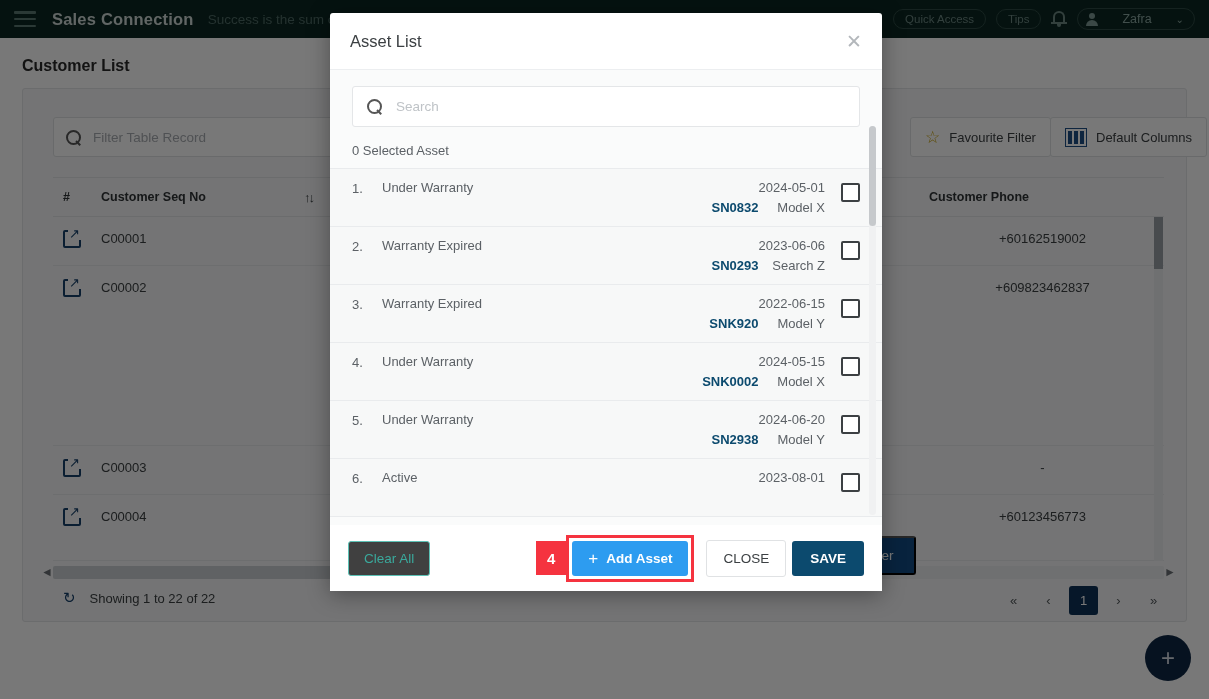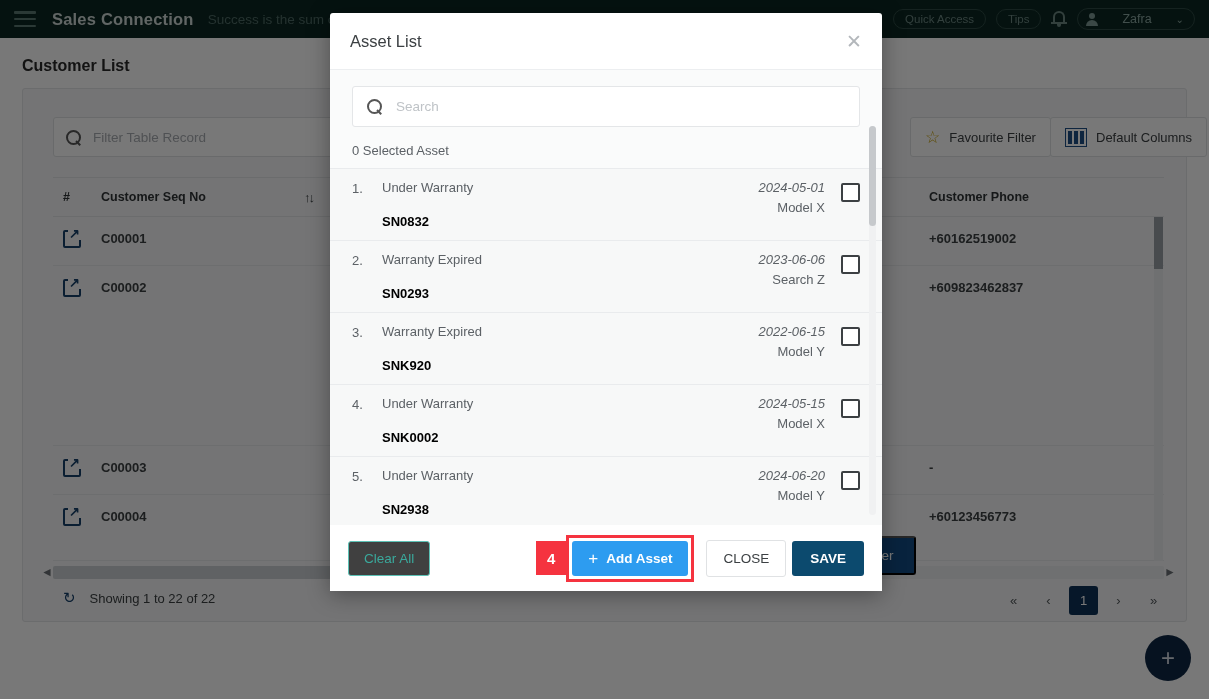--- a/index.html
+++ b/index.html
@@ -73,28 +73,28 @@
     border-top: 1px solid #e3e5e7; border-bottom: 1px solid #e3e5e7;
     display: flex; align-items: center; font-size: 12.5px; font-weight: bold; color: #2f3336; }
   .th-hash { width: 48px; padding-left: 10px; }
   .th-seq { width: 238px; display: flex; align-items: center; justify-content: space-between;
     padding-right: 26px; }
   .th-name { width: 300px; }
   .th-addr { width: 290px; }
   .th-phone { flex: 1; }
   .sorticon { color: #3c4043; font-size: 13px; letter-spacing: -2px; }
 
-  .tbody { position: absolute; top: 128px; left: 30px; right: 22px; bottom: 60px; font-weight: bold; }
+  .tbody { position: absolute; top: 128px; left: 30px; right: 22px; bottom: 60px; }
   .trow { display: flex; border-bottom: 1px solid #e8eaec; font-size: 13px; color: #3c4043; }
   .td { padding: 14px 8px 14px 0; }
   .td-hash { width: 48px; padding-left: 10px; }
   .td-seq { width: 238px; }
   .td-name { width: 300px; }
   .td-addr { width: 290px; white-space: pre-line; line-height: 1.45; }
-  .td-phone { flex: 1; }
+  .td-phone { flex: 1; text-align: center; }
   .extlink { width: 17px; height: 17px; position: relative; display: inline-block; }
   .extlink::before { content: ""; position: absolute; left: 0; bottom: 0; width: 14px; height: 14px;
     border: 2px solid #17406b; border-radius: 2px; }
   .extlink::after { content: "↗"; position: absolute; right: -1px; top: -4px; color: #17406b;
     font-size: 13px; line-height: 1; background: #f6f7f8; padding: 0 1px; }
 
   .hscroll { position: absolute; left: 30px; right: 22px; bottom: 42px; height: 13px;
     background: #eceef0; border-radius: 2px; }
   .hscroll::before { content: ""; position: absolute; left: 0; top: 0; width: 760px; height: 13px;
     background: #cdd1d5; border-radius: 2px; }
@@ -143,23 +143,23 @@
     display: flex; align-items: center; gap: 14px; padding-left: 14px; }
   .search-ph { color: #bfc3c7; font-size: 13.5px; }
   .sel-count { padding: 6px 22px 10px 22px; font-size: 13px; color: #5c6166; }
 
   .asset-list { border-top: 1px solid #e9ebed; }
   .asset-row { display: flex; align-items: flex-start; padding: 11px 22px 11px 22px;
     border-bottom: 1px solid #e9ebed; background: #f7f8f8; min-height: 58px; }
   .a-idx { width: 30px; font-size: 13px; color: #5c6166; padding-top: 1px; }
   .a-main { flex: 1; }
   .a-status { font-size: 13px; color: #5c6166; }
-  .a-sn { font-size: 13px; font-weight: bold; color: #000000; margin-top: 19px; }
+  .a-sn { font-size: 13px; font-weight: bold; color: #0c4a6e; margin-top: 5px; text-align: right; }
   .a-right { text-align: right; margin-right: 16px; }
-  .a-date { font-size: 13px; color: #5c6166; font-style: italic; }
+  .a-date { font-size: 13px; color: #5c6166; }
   .a-model { font-size: 13px; color: #5c6166; margin-top: 5px; }
   .a-check { width: 19px; height: 19px; border: 2px solid #3c4043; border-radius: 2px;
     margin-top: 3px; flex: none; background: #fff; }
 
   .modal-scroll { position: absolute; right: 6px; top: 56px; width: 7px; bottom: 10px;
     background: #f0f1f2; border-radius: 4px; }
   .modal-scroll i { position: absolute; left: 0; top: 0; width: 7px; height: 100px;
     background: #c6c9cc; border-radius: 4px; }
 
   .modal-foot { height: 66px; flex: none; background: #fff; display: flex; align-items: center;

